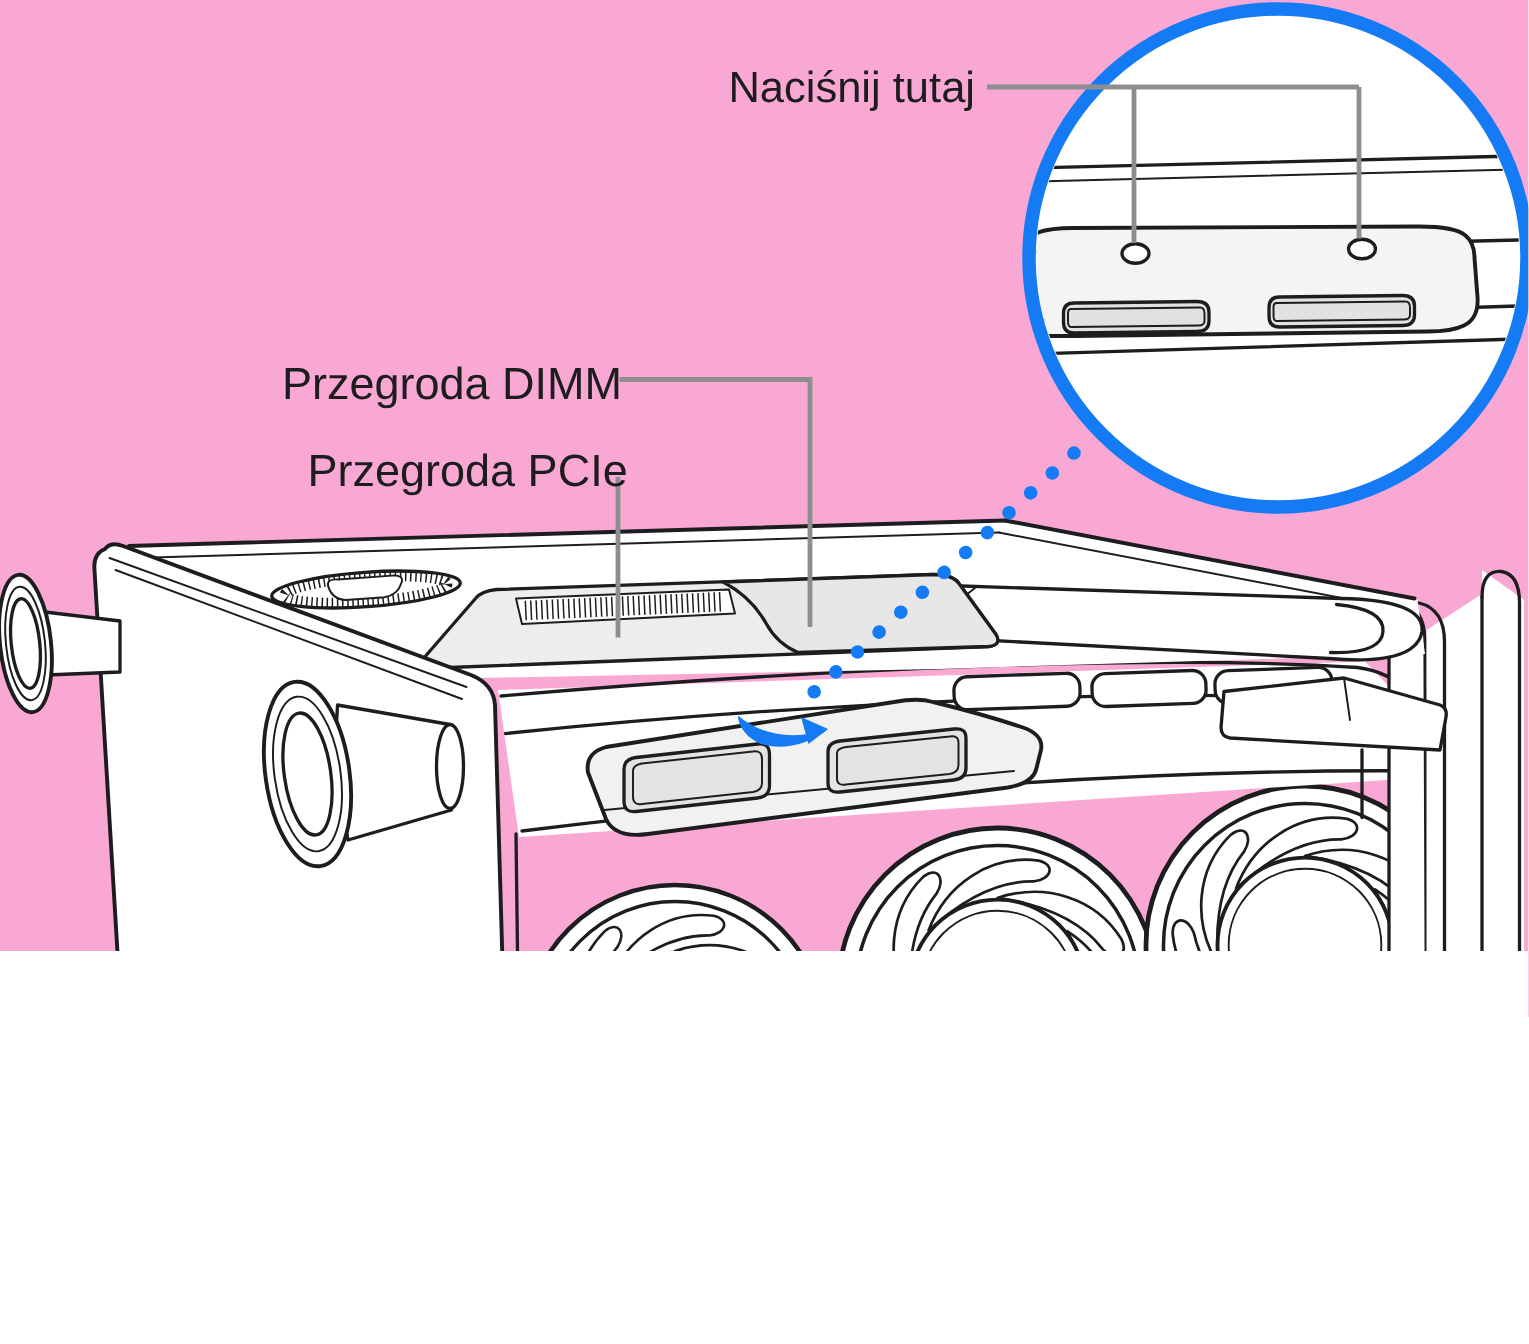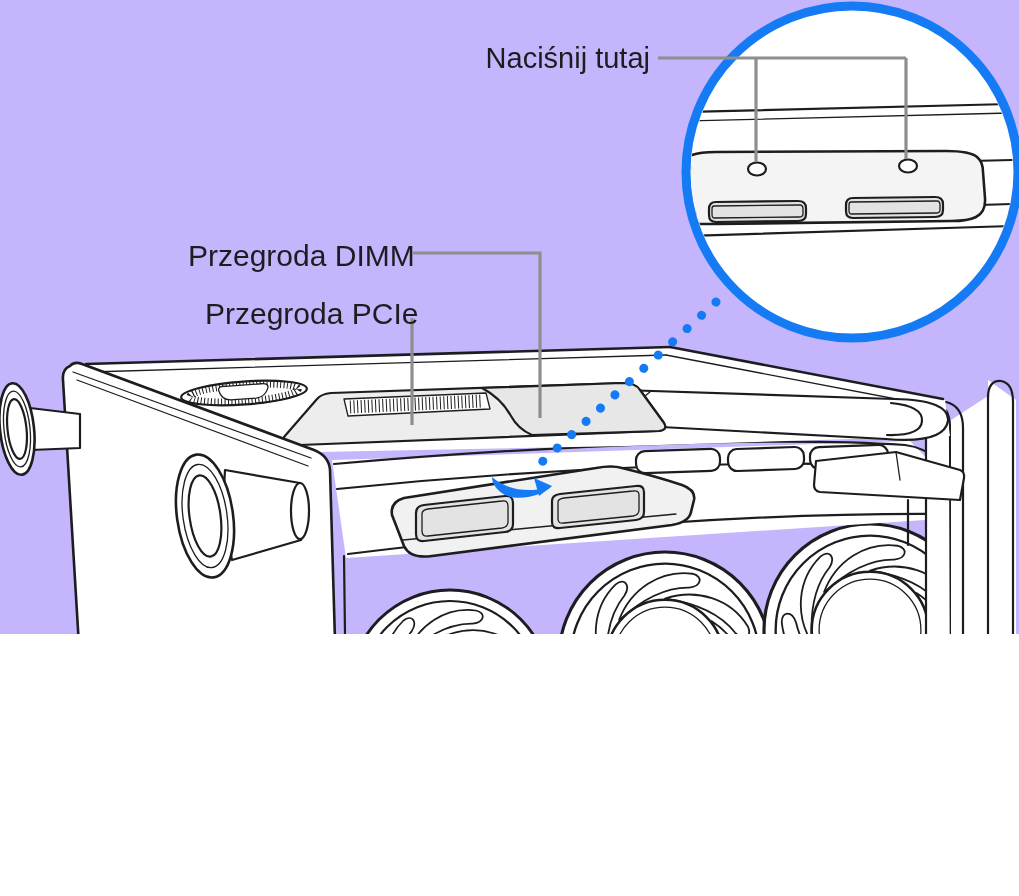--- a/index.html
+++ b/index.html
@@ -5,21 +5,21 @@
   :root{
     --accent_blue:#157bf5;
     --ink:#1d1d1f;
     --leader_gray:#8e8e8e;
     --cover_gray:#ededed;
     --cover_gray_dark:#e7e7e7;
     --latch_gray:#f1f1f1;
     --slot_gray:#e3e3e3;
   }
   html,body{margin:0;padding:0;background:#fff;}
-  .stage{width:1019px;height:634px;position:relative;background:#c4b5fd;overflow:hidden;
+  .stage{width:1019px;height:634px;position:relative;background:#f9a8d4;overflow:hidden;
          font-family:"Liberation Sans", sans-serif;}
   svg{display:block;}
   .s  {stroke:var(--ink);stroke-width:2.2;fill:none;stroke-linecap:round;stroke-linejoin:round;}
   .sf {stroke:var(--ink);stroke-width:2.2;stroke-linecap:round;stroke-linejoin:round;}
   .thin{stroke-width:1.3;}
   .med {stroke-width:1.7;}
   .thk {stroke-width:2.6;}
   .blue{stroke:var(--accent_blue);}
   .bluefill{fill:var(--accent_blue);}
   .gray{stroke:var(--leader_gray);stroke-width:3.2;fill:none;stroke-linecap:butt;}

